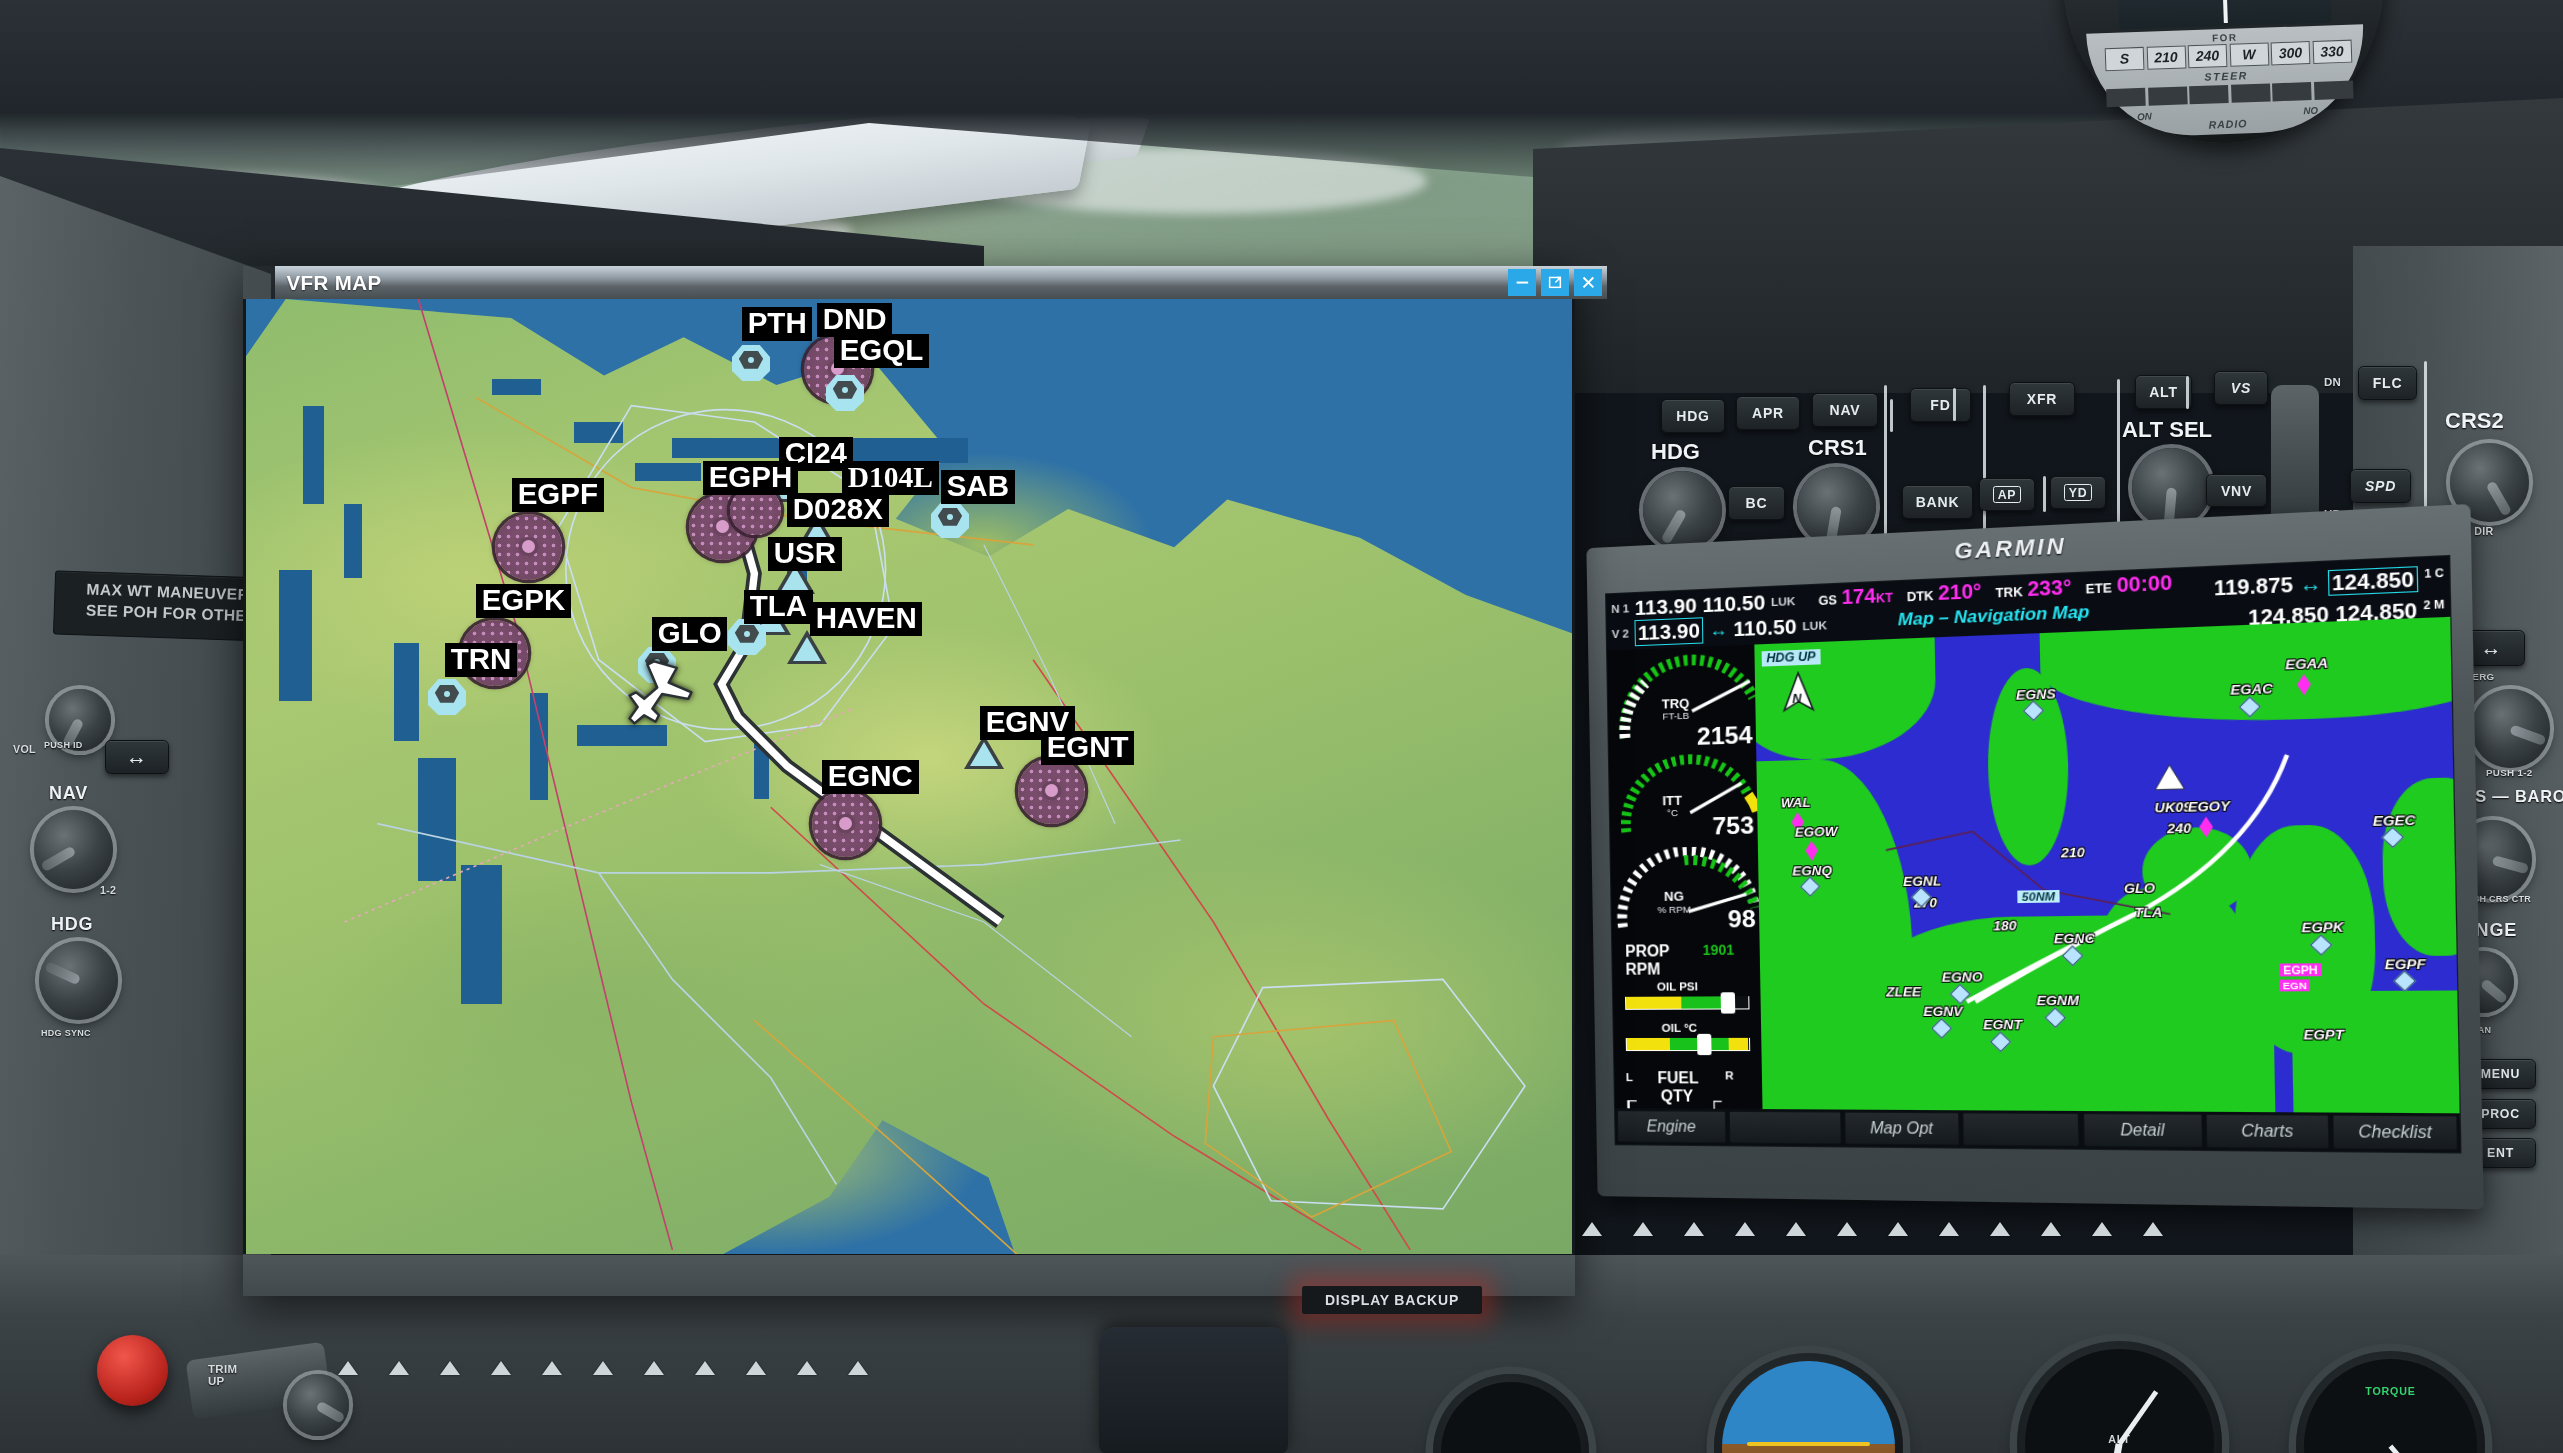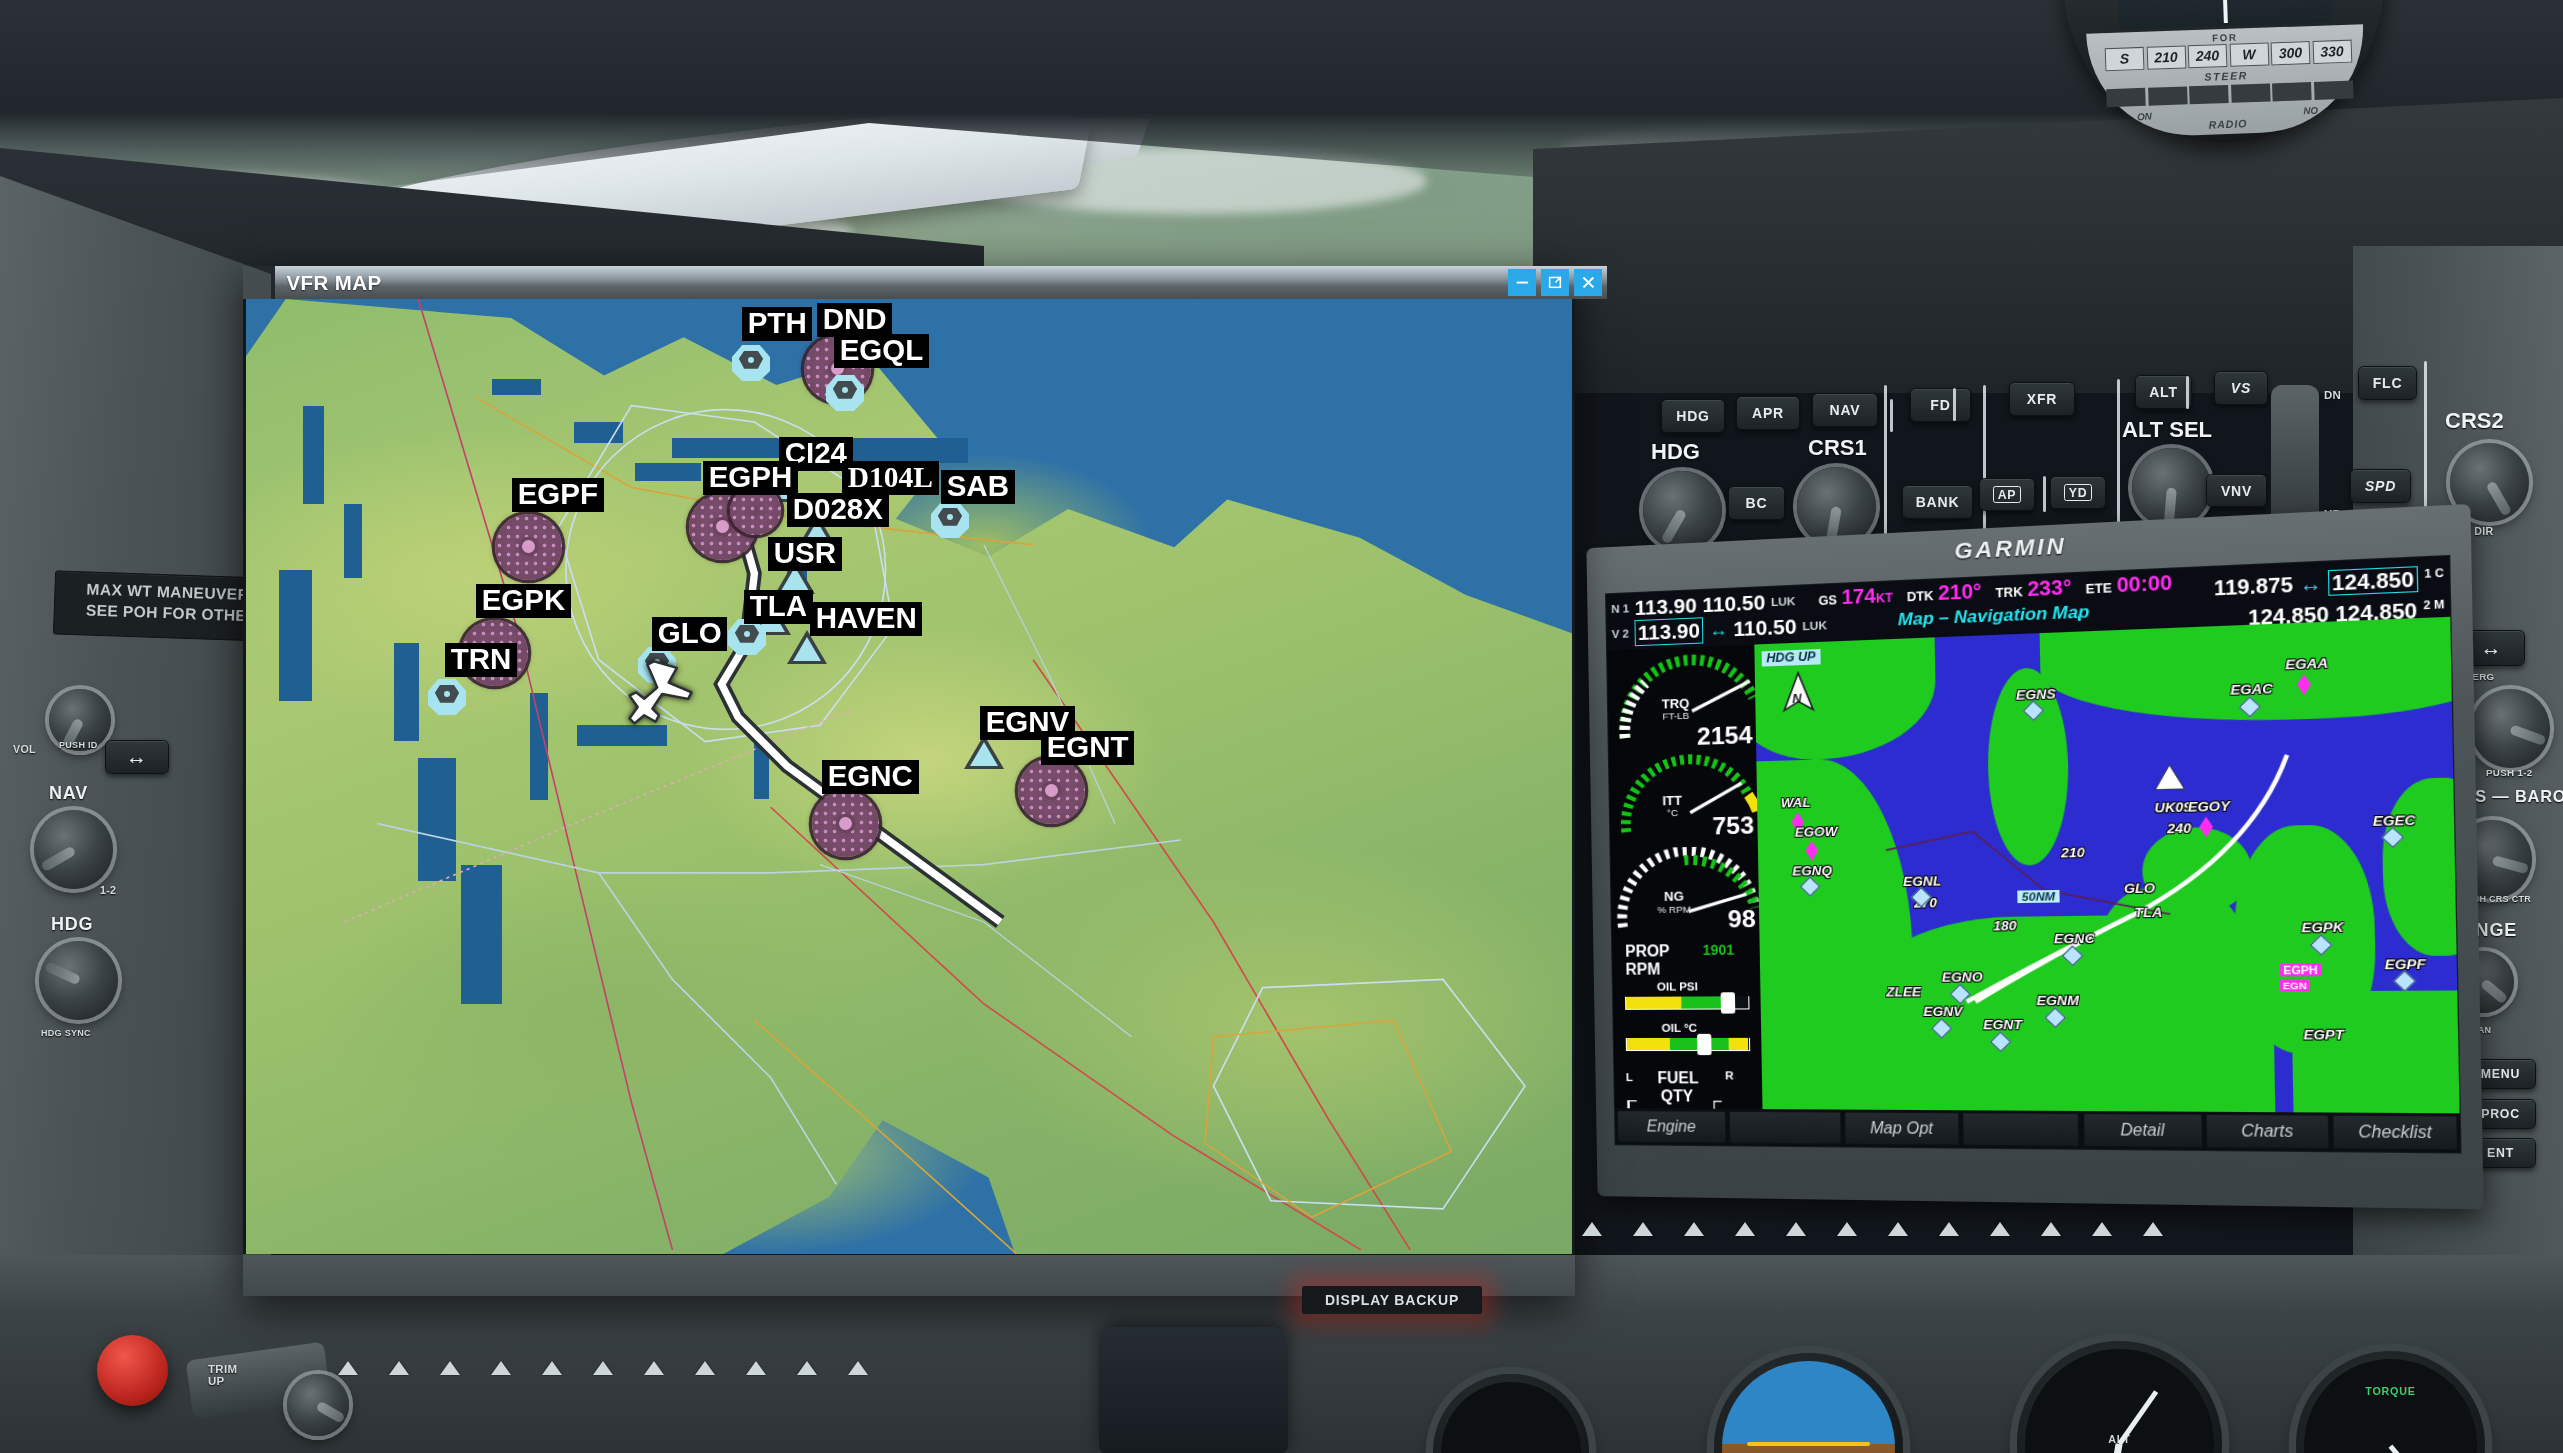--- a/index.html
+++ b/index.html
@@ -399,21 +399,21 @@
 
   <div class="placard">
     <div>MAX WT MANEUVER</div>
     <div>SEE POH FOR OTHER</div>
   </div>
 
   <div class="knob md" style="left:49px; top:689px;">
       <div class="pointer" style="transform:rotate(118deg)"></div>
     </div>
   <div class="klabel sml" style="left:13px; top:743px;">VOL</div>
-  <div class="klabel sml" style="left:51px; top:740px; font-size:9px;padding-left:8px;">PUSH ID</div>
+  <div class="klabel sml" style="left:36px; top:740px; font-size:9px;padding-left:8px;">PUSH ID</div>
   <div class="apbtn" style="left:105px; top:740px; width:64px; height:34px;">
     <span style="font-size:21px;">↔</span>
   </div>
   <div class="klabel" style="left:49px; top:783px;">NAV</div>
   <div class="knob lg" style="left:34px; top:810px;">
       <div class="pointer" style="transform:rotate(150deg)"></div>
     </div>
   <div class="klabel sml" style="left:100px; top:884px;">1-2</div>
   <div class="klabel" style="left:51px; top:914px;">HDG</div>
   <div class="knob lg" style="left:39px; top:941px;">
@@ -475,21 +475,21 @@
   <div class="knob lg" style="left:2132px; top:448px;">
       <div class="pointer" style="transform:rotate(95deg)"></div>
     </div>
   <div class="apbtn" style="left:2214px; top:371px; width:54px; height:34px;font-style:italic;">
       <span>VS</span>
     </div>
   <div class="apbtn" style="left:2206px; top:474px; width:61px; height:33px;text-align:right;">
       <span>VNV</span>
     </div>
   <div class="leverbase" style="left:2271px; top:385px; width:48px; height:139px; border-radius:11.5px;"></div>
-  <div class="klabel sml" style="left:2324px; top:389px; font-size:11.5px;">DN</div>
+  <div class="klabel sml" style="left:2324px; top:376px; font-size:11.5px;">DN</div>
   <div class="klabel sml" style="left:2324px; top:508px; font-size:11.5px;">UP</div>
   <div class="apbtn" style="left:2358px; top:366px; width:59px; height:34px;">
       <span>FLC</span>
     </div>
   <div class="apbtn" style="left:2350px; top:469px; width:61px; height:34px;font-style:italic;">
       <span>SPD</span>
     </div>
   <div class="apdiv" style="left:2424px; top:361px; height:164px;"></div>
   <div class="aplabel" style="left:2445px; top:408px; font-size:22px;">CRS2</div>
   <div class="knob lg" style="left:2450px; top:443px;">

